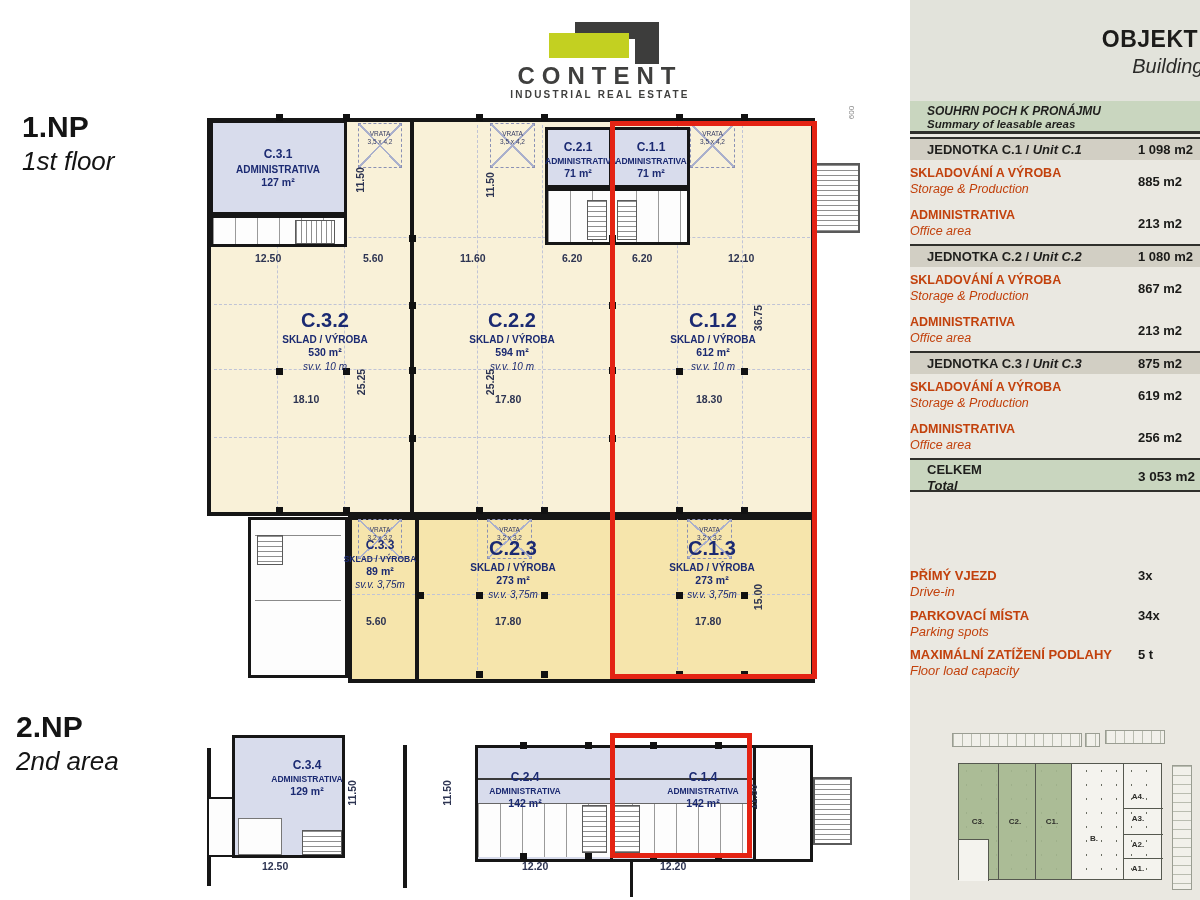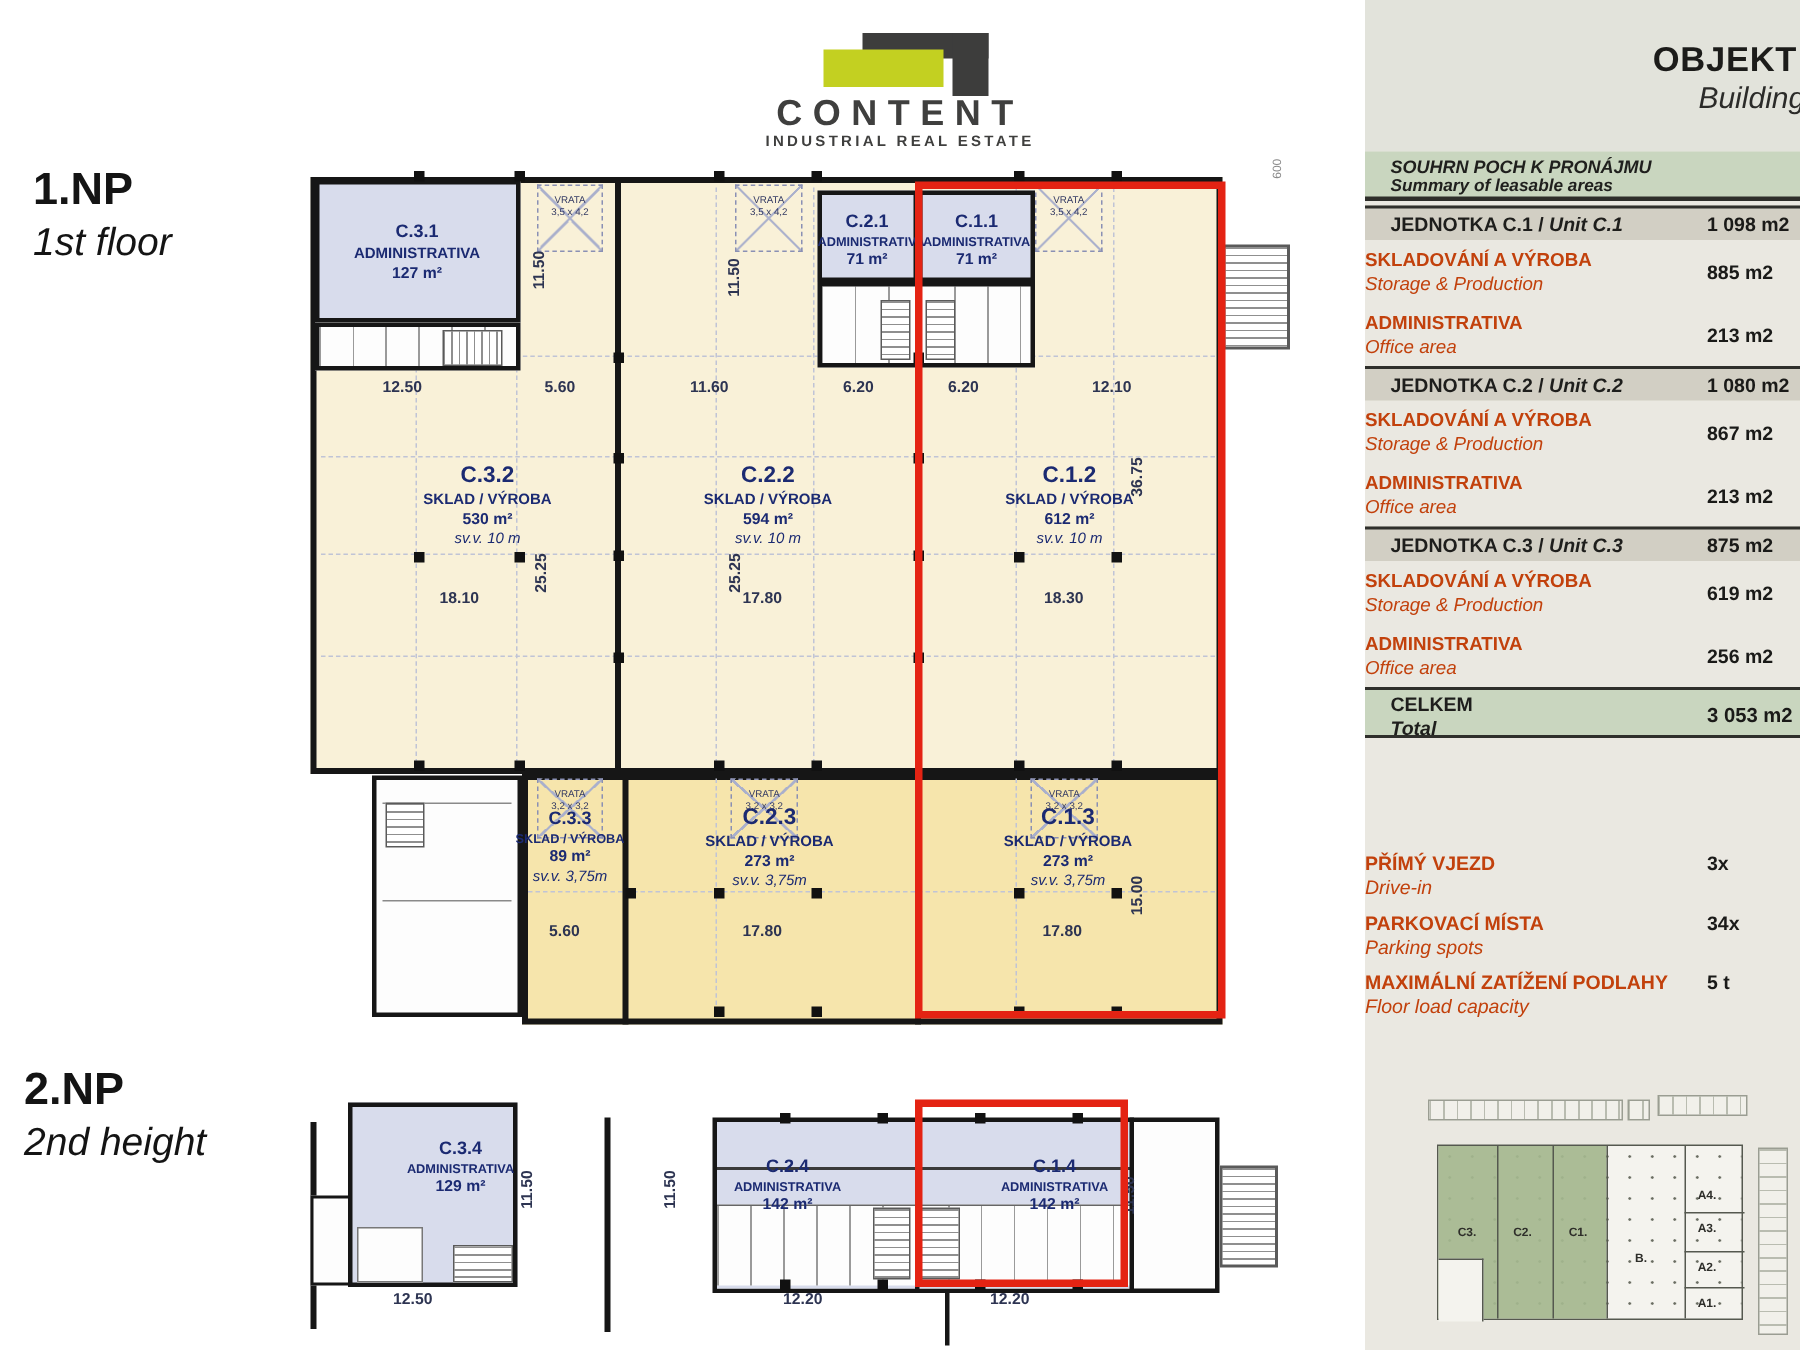--- a/index.html
+++ b/index.html
@@ -40,21 +40,21 @@
   .wcband { background-color:#fdfdfd;
             background-image:repeating-linear-gradient(90deg,#9a9a9a 0 1px,transparent 1px 22px); }
   .redbox { border:5px solid #e42313; z-index:40; }
   .door { border:1px dashed #8a90b4; z-index:5;
           background:
             linear-gradient(to bottom right, transparent 48.5%, #aab0cc 48.5% 51.5%, transparent 51.5%),
             linear-gradient(to top right,   transparent 48.5%, #aab0cc 48.5% 51.5%, transparent 51.5%);
           display:flex; flex-direction:column; align-items:center; justify-content:flex-start; }
   .door .dl { font-size:6.5px; color:#333a63; margin-top:6px; background:transparent; line-height:1.3; text-align:center;}
   .rlabel { position:absolute; text-align:center; color:#1b2a72; line-height:1.3; z-index:20;}
-  .rlabel .code { font-weight:700; font-size:15px; }
+  .rlabel .code { font-weight:700; font-size:20px; }
   .rlabel .codeS{ font-weight:700; font-size:12px; }
   .rlabel .type { font-weight:700; font-size:10px; }
   .rlabel .typeS{ font-weight:700; font-size:8.5px; }
   .rlabel .area { font-weight:700; font-size:10.5px; }
   .rlabel .hgt  { font-style:italic; font-size:10px; }
   .dim { position:absolute; font-size:10.5px; font-weight:600; color:#2d3452; white-space:nowrap; z-index:25;}
   .vdim { transform:rotate(-90deg); }
   .dimg { font-size:8px; color:#8a8a8a; font-weight:400; }
 
   
@@ -287,21 +287,21 @@
     <div class="dim vdim" style="left:147px; top:79px;">11.50</div>
     <div class="dim vdim" style="left:277px; top:84px;">11.50</div>
     <div class="dim vdim" style="left:148px; top:281px;">25.25</div>
     <div class="dim vdim" style="left:277px; top:281px;">25.25</div>
     <div class="dim vdim" style="left:545px; top:217px;">36.75</div>
     <div class="dim vdim" style="left:545px; top:496px;">15.00</div>
     <div class="dim vdim dimg" style="left:645px; top:13px;">600</div>
   </div>
 
   <div class="abs fl-code" style="left:16px; top:710px;">2.NP</div>
-  <div class="abs fl-name" style="left:16px; top:746px;">2nd height</div>
+  <div class="abs fl-name" style="left:16px; top:746px;">2nd area</div>
 
   <div class="abs" style="left:200px; top:725px; width:700px; height:175px;">
     <div class="abs wallseg" style="left:7px; top:23px; width:4px; height:138px;"></div>
     <div class="abs white" style="left:7px; top:72px; width:27px; height:60px; border:2px solid #161616;"></div>
     <div class="abs admin wall3" style="left:32px; top:10px; width:113px; height:123px;"></div>
     <div class="abs white" style="left:38px; top:93px; width:44px; height:37px; border:1px solid #777;"></div>
     <div class="abs stairs" style="left:102px; top:105px; width:40px; height:25px;"></div>
     <div class="abs wallseg" style="left:203px; top:20px; width:4px; height:143px;"></div>
 
     <div class="abs white wall3" style="left:275px; top:20px; width:338px; height:117px;"></div>

